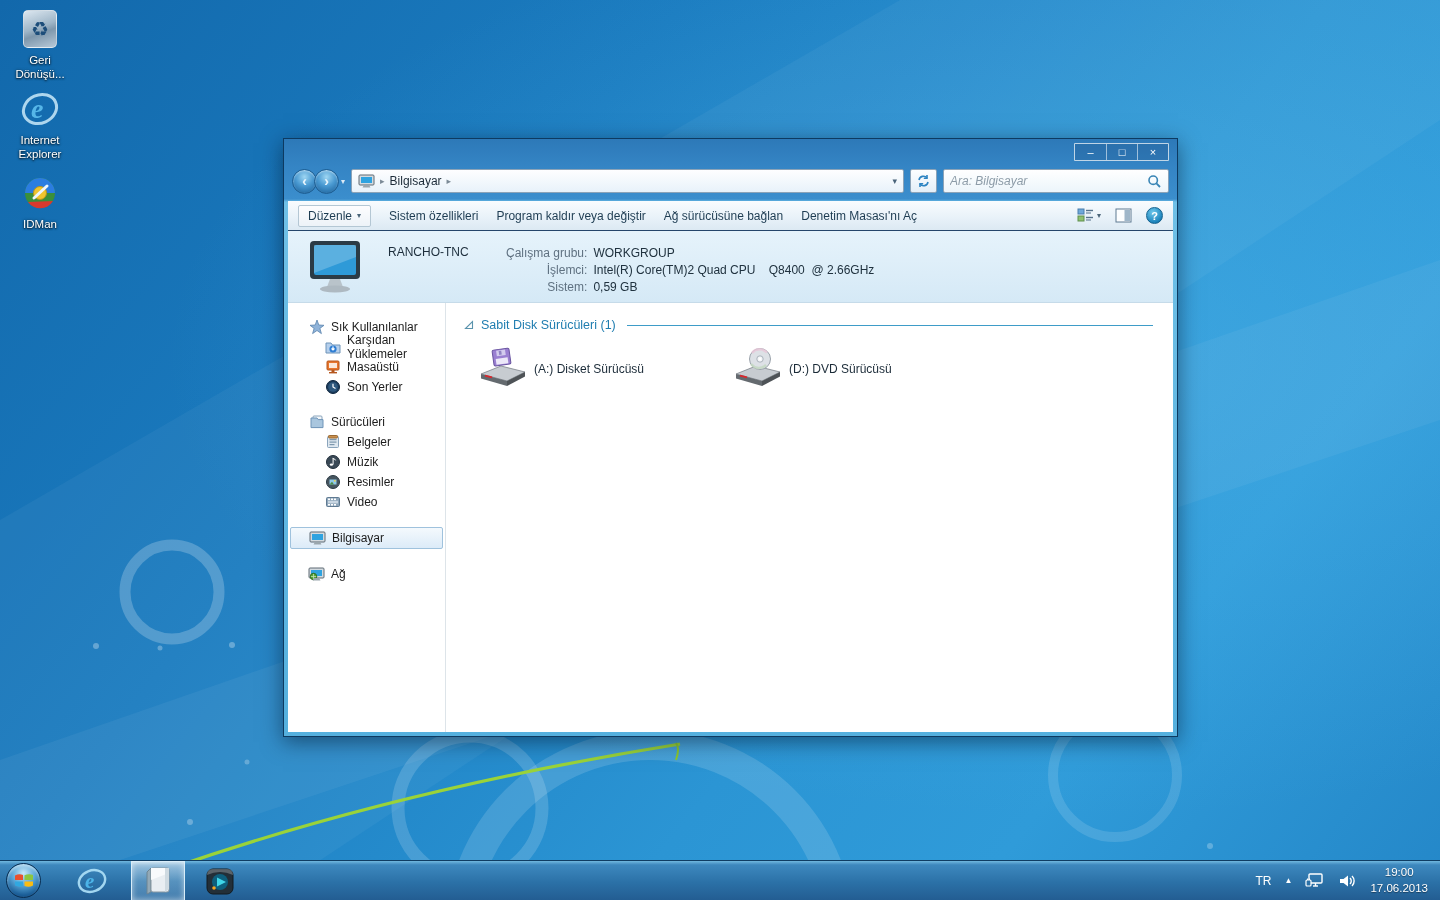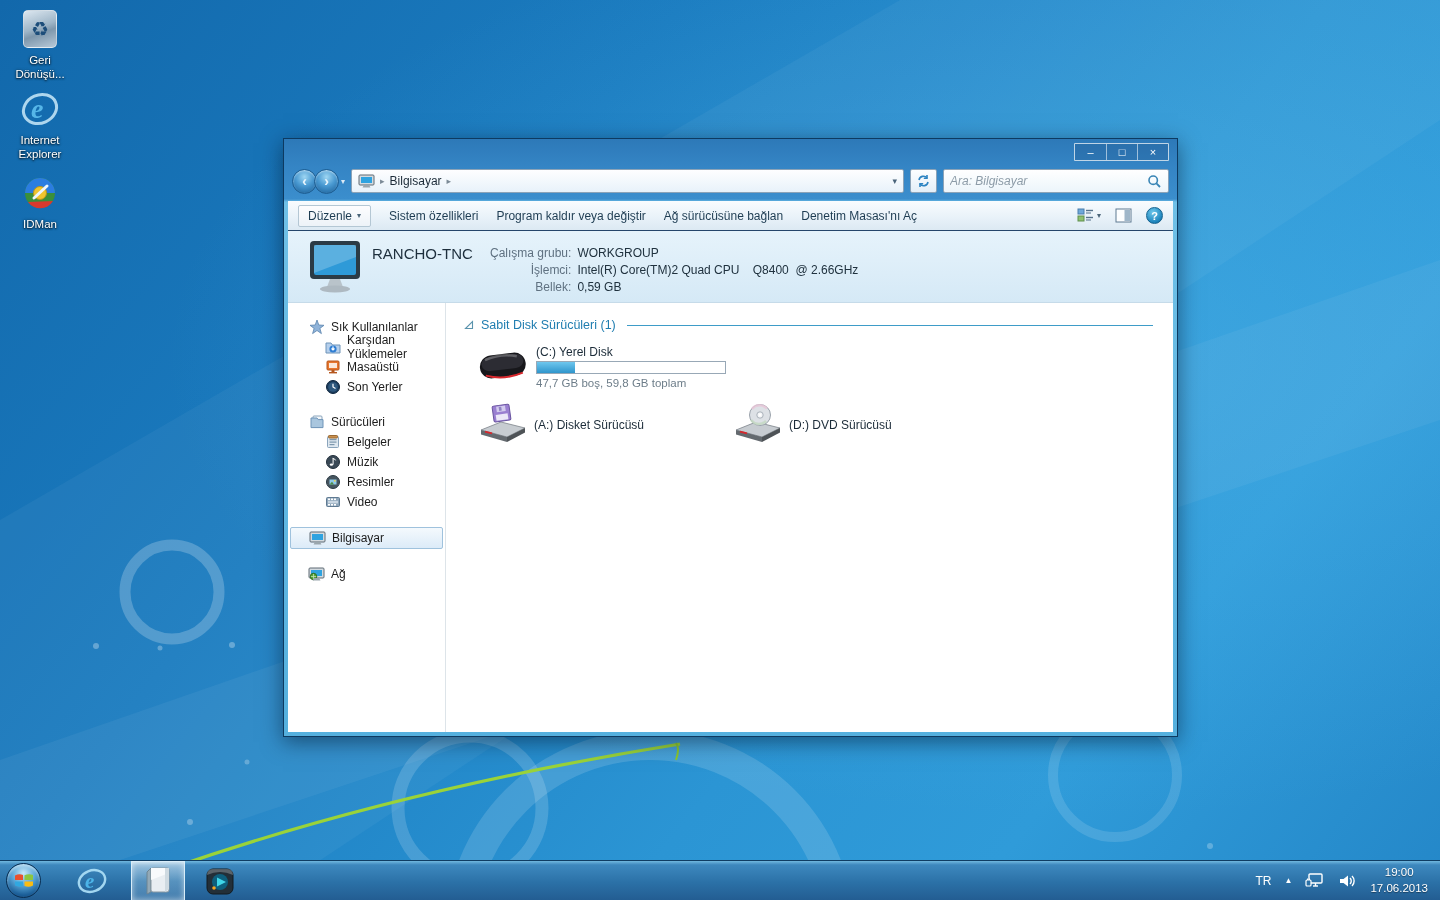--- a/index.html
+++ b/index.html
@@ -71,21 +71,21 @@
     background:linear-gradient(#fdfdfe,#edf3f8); }
   .tb-caret { font-size:8px; color:#4a6478; }
   .tb-right { margin-left:auto; display:flex; align-items:center; gap:14px; }
   .tb-icon-btn { display:flex; align-items:center; gap:3px; cursor:pointer; }
   .help-btn { width:17px; height:17px; border-radius:50%; border:1px solid #14628f; color:#fff;
     font-size:11px; font-weight:bold; display:flex; align-items:center; justify-content:center;
     background:radial-gradient(circle at 40% 30%, #6fc9ec, #1e85bd 70%, #10618e); cursor:pointer; }
 
   .header-band { height:72px; flex:0 0 72px; background:linear-gradient(#e6f3fb,#d5e9f6);
     border-bottom:1px solid #c6dbe9; display:flex; align-items:flex-start; padding:8px 0 0 18px; }
-  .sys-name { font-size:15px; color:#1d2e3c; width:118px; padding-top:6px; margin-left:4px; }
+  .sys-name { font-size:12px; color:#1d2e3c; width:118px; padding-top:6px; margin-left:20px; }
   .sys-rows { display:grid; grid-template-columns:max-content auto; column-gap:6px; row-gap:3px;
     font-size:12px; padding-top:7px; }
   .sys-label { color:#5f7181; text-align:right; }
   .sys-value { color:#20323f; white-space:pre-wrap; }
 
   .panes { flex:1; display:flex; min-height:0; }
   .sidebar { width:158px; flex:0 0 158px; border-right:1px solid #dde4e9; padding-top:14px;
     font-size:12px; color:#1c1c1c; }
   .side-row { display:flex; align-items:center; gap:6px; height:20px; padding-left:20px; cursor:pointer; }
   .side-row.child { padding-left:36px; }
@@ -280,21 +280,21 @@
           <path d="M8 6 h42 v12 l-42 16 Z" fill="rgba(255,255,255,0.22)"></path>
           <path d="M24 40 h10 l3 8 h-16 Z" fill="#b9c3ca"></path>
           <ellipse cx="29" cy="50" rx="15" ry="3.5" fill="#aeb9c1"></ellipse>
         </svg>
         <div class="sys-name">RANCHO-TNC</div>
         <div class="sys-rows">
           <span class="sys-label">Çalışma grubu:</span>
           <span class="sys-value">WORKGROUP</span>
           <span class="sys-label">İşlemci:</span>
           <span class="sys-value">Intel(R) Core(TM)2 Quad CPU    Q8400  @ 2.66GHz</span>
-          <span class="sys-label">Bellek:</span>
+          <span class="sys-label">Sistem:</span>
           <span class="sys-value">0,59 GB</span>
         </div>
       </div>
 
       <div class="panes">
 
         <div class="sidebar">
 
           <div class="side-row">
             <span class="sicon">
@@ -429,39 +429,20 @@
         <div class="content">
 
           <div class="group-header">
             <svg width="10" height="10" viewBox="0 0 10 10">
               <path d="M1.5 8.5 L8.5 8.5 L8.5 1.5 Z" fill="none" stroke="#5a93ad" stroke-width="1.1"></path>
             </svg>
             <span class="group-title">Sabit Disk Sürücüleri (1)</span>
             <span class="group-rule"></span>
           </div>
 
-          <div class="drive-row">
-            <div class="drive-icon">
-              <svg width="54" height="40" viewBox="0 0 54 40">
-                <g transform="rotate(-7 27 22)">
-                  <rect x="4" y="9" width="46" height="23" rx="11.5" fill="#17171b"></rect>
-                  <rect x="6" y="10.5" width="42" height="14" rx="8" fill="#2c2c33"></rect>
-                  <path d="M10 13 q16 -5 32 0" stroke="rgba(255,255,255,0.25)" stroke-width="2.5" fill="none"></path>
-                  <path d="M9 28.5 q18 7 37 1.5" stroke="#d8272c" stroke-width="2" fill="none"></path>
-                </g>
-              </svg>
-            </div>
-            <div class="drive-info">
-              <div class="drive-name">(C:) Yerel Disk</div>
-              <div class="cap-bar">
-                <div class="cap-fill" style="width: 20%;"></div>
-              </div>
-              <div class="drive-details">47,7 GB boş, 59,8 GB toplam</div>
-            </div>
-          </div>
 
 
           <div class="device-row">
             <div class="device-item">
               <svg width="54" height="44" viewBox="0 0 54 44">
                 <g transform="rotate(-8 26 10)">
                   <rect x="17" y="2" width="17" height="16" rx="1.5" fill="#9a7fd1" stroke="#6a55a0"></rect>
                   <rect x="21" y="3" width="9" height="5.5" fill="#d3cbee"></rect>
                   <rect x="23.5" y="3.6" width="2.6" height="4" fill="#8f84c2"></rect>
                   <rect x="19.5" y="11" width="12" height="6" fill="#ece8f8"></rect>

